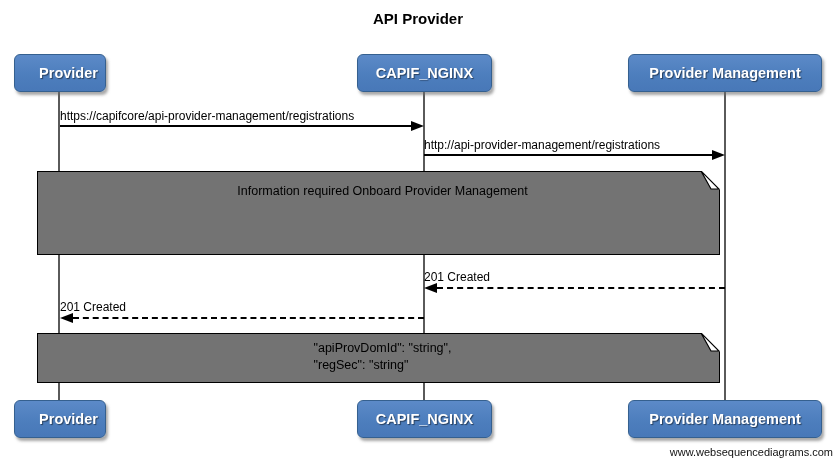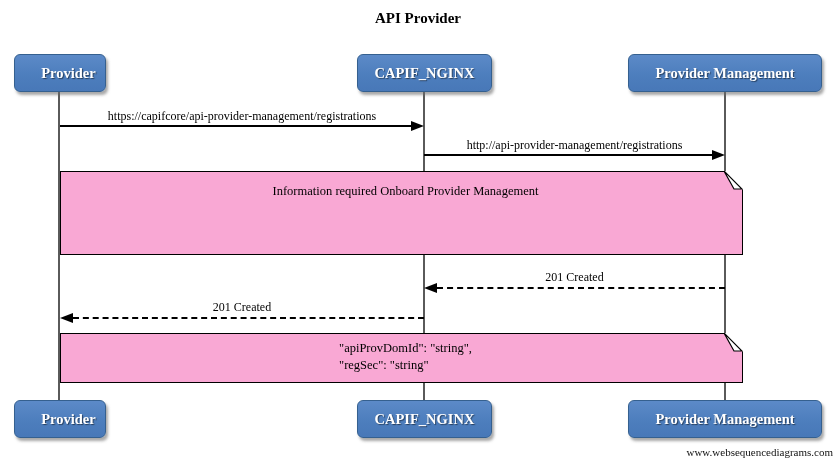--- a/index.html
+++ b/index.html
@@ -1,18 +1,18 @@
 <!DOCTYPE html>
 <html><head>
 <meta charset="utf-8">
 <style>
   html,body { margin:0; padding:0; background:#fff; }
   #diagram {
     position:relative; width:836px; height:474px; background:#ffffff;
-    font-family:Liberation Serif, serif; overflow:hidden;
+    font-family:Liberation Sans, sans-serif; overflow:hidden;
   }
   .title {
     position:absolute; left:0; top:10px; width:836px; text-align:center;
     font-size:15px; font-weight:bold; color:#000;
   }
   
   .actor {
     position:absolute; height:38px; box-sizing:border-box;
     background:linear-gradient(180deg,#5c8ac8 0%,#4d7ebd 55%,#4878b8 100%);
     border:1px solid #35608f; border-radius:6px;
@@ -24,35 +24,35 @@
   .a0 { left:14px;  width:92px;padding-left:17px;  }
   .a1 { left:357px; width:135px;justify-content:center; }
   .a2 { left:628px; width:194px; }
   .row-top    { top:54px; }
   .row-bottom { top:400px; }
   
   .lifeline { position:absolute; width:2px; top:92px; height:308px; background:#5a5a5a; z-index:0; }
   .l0 { left:58px; } .l1 { left:423px; } .l2 { left:724px; }
   
   .msg-label {
-    position:absolute; font-size:12px; color:#000; text-align:center;
+    position:absolute; font-size:12px; color:#000; 
     white-space:nowrap; z-index:3;
   }
   .msg-line { position:absolute; border-top:2px solid #000; z-index:3; }
   .msg-line.dashed { border-top-style:dashed; }
   .arrowhead {
     position:absolute; width:0; height:0; z-index:3;
     border-top:5px solid transparent; border-bottom:5px solid transparent;
   }
   .arrowhead.right { border-left:13px solid #000; }
   .arrowhead.left  { border-right:13px solid #000; }
   
   .note {
-    position:absolute; left:60px; width:683px; box-sizing:border-box;
-    background:#f9a8d4; border:1px solid #000; text-align:center; z-index:2;padding-left:8px;
+    position:absolute; left:37px; width:683px; box-sizing:border-box;
+    background:#737373; border:1px solid #000; text-align:center; z-index:2;padding-left:8px;
   }
   .note1 { top:171px; height:84px; padding-top:9px; }
   .note2 { top:333px; height:50px; padding-top:6px; }
   .note-inner { display:inline-block; text-align:left; font-size:12.5px; color:#000; }
   .note1 .nline { line-height:16px; }
   .note1 .nline.first { margin-bottom:16px; }
   .note2 .nline { line-height:17px; }
   .fold { position:absolute; top:-1px; right:-1px; }
   
   .watermark { position:absolute; right:3px; top:446px; font-size:11px; color:#111; }

